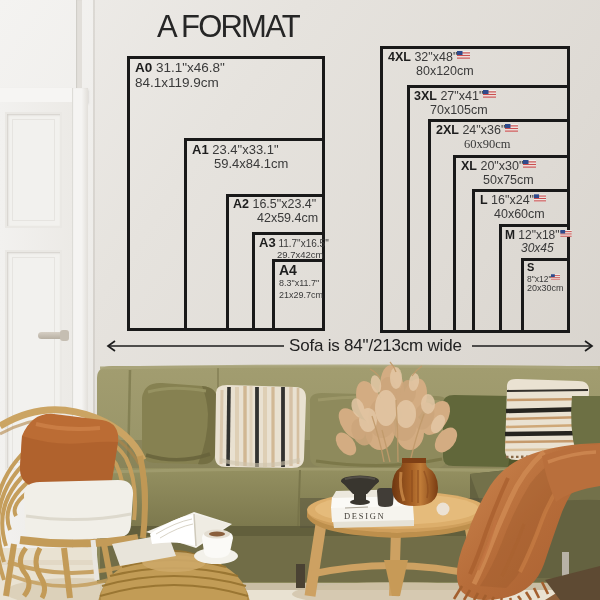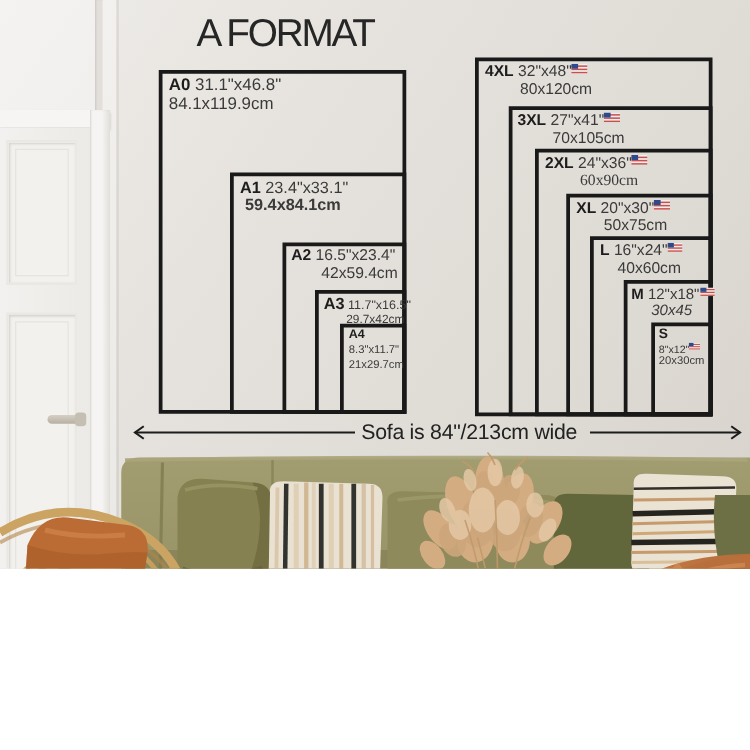--- a/index.html
+++ b/index.html
@@ -1,16 +1,16 @@
 <!DOCTYPE html>
 <html><head>
 <meta charset="utf-8">
 <style>
   html,body{margin:0;padding:0;}
-  #stage{position:relative;width:600px;height:455px;overflow:hidden;
+  #stage{position:relative;width:600px;height:600px;overflow:hidden;
     font-family:"Liberation Sans",sans-serif;background:#e6e3de;}
   .box{position:absolute;border:3.4px solid #191919;box-sizing:border-box;}
   .lbl{position:absolute;color:#3a3a3a;line-height:1.08;white-space:nowrap;}
   .lbl b{color:#1d1d1d;}
   .flag{display:inline-block;vertical-align:2px;}
 </style>
 </head>
 <body>
 <div id="stage">
 
@@ -57,36 +57,36 @@
 
 
 <div class="box" style="left:127px;top:56px;width:198px;height:275px;"></div>
 
 <div class="lbl" style="left:135px;top:61px;font-size:13.5px;">
   <b>A0</b> 31.1"x46.8"<br><span style="">84.1x119.9cm</span></div>
 
 <div class="box" style="left:184px;top:138px;width:141px;height:193px;"></div>
 
 <div class="lbl" style="left:192px;top:143px;font-size:13px;">
-  <b>A1</b> 23.4"x33.1"<br><span style="margin-left:4px;font-weight:bold;">59.4x84.1cm</span></div>
+  <b>A1</b> 23.4"x33.1"<br><span style="margin-left:22px;">59.4x84.1cm</span></div>
 
 <div class="box" style="left:226px;top:194px;width:99px;height:137px;"></div>
 
 <div class="lbl" style="left:233px;top:198px;font-size:12.5px;">
   <b>A2</b> 16.5"x23.4"<br><span style="margin-left:24px;">42x59.4cm</span></div>
 
 <div class="box" style="left:252px;top:232px;width:73px;height:99px;"></div>
 
 <div class="lbl" style="left:259px;top:236px;font-size:10px;">
   <b style="font-size:13px;">A3</b> 11.7"x16.5"<br><span style="margin-left:18px;font-size:9.5px;">29.7x42cm</span></div>
 
 <div class="box" style="left:272px;top:259px;width:53px;height:72px;"></div>
 
 <div class="lbl" style="left:279px;top:263px;font-size:9px;line-height:1.0;">
-  <b style="font-size:10px;">A4</b><br><span style="line-height:1.35;">8.3"x11.7"<br>21x29.7cm</span></div>
+  <b style="font-size:14px;">A4</b><br><span style="line-height:1.35;">8.3"x11.7"<br>21x29.7cm</span></div>
 
 <div class="box" style="left:380px;top:46px;width:190px;height:287px;"></div>
 
 <div class="lbl" style="left:388px;top:51px;font-size:12.5px;">
   <b>4XL</b> 32"x48"<svg class="flag" width="13" height="8" viewBox="0 0 13 8">
         <rect width="13" height="8" fill="#f0eeea"></rect>
         <rect width="13" height="1.2" y="1.3" fill="#c94f4f"></rect>
         <rect width="13" height="1.2" y="3.9" fill="#c94f4f"></rect>
         <rect width="13" height="1.2" y="6.5" fill="#c94f4f"></rect>
         <rect width="5.5" height="4" fill="#2e4a8c"></rect>
@@ -94,21 +94,21 @@
 
 <div class="box" style="left:407px;top:85px;width:163px;height:248px;"></div>
 
 <div class="lbl" style="left:414px;top:90px;font-size:12.5px;">
   <b>3XL</b> 27"x41"<svg class="flag" width="13" height="8" viewBox="0 0 13 8">
         <rect width="13" height="8" fill="#f0eeea"></rect>
         <rect width="13" height="1.2" y="1.3" fill="#c94f4f"></rect>
         <rect width="13" height="1.2" y="3.9" fill="#c94f4f"></rect>
         <rect width="13" height="1.2" y="6.5" fill="#c94f4f"></rect>
         <rect width="5.5" height="4" fill="#2e4a8c"></rect>
-      </svg><br><span style="margin-left:28px;">70x105cm</span></div>
+      </svg><br><span style="margin-left:16px;">70x105cm</span></div>
 
 <div class="box" style="left:428px;top:119px;width:142px;height:214px;"></div>
 
 <div class="lbl" style="left:436px;top:124px;font-size:12.5px;">
   <b>2XL</b> 24"x36"<svg class="flag" width="13" height="8" viewBox="0 0 13 8">
         <rect width="13" height="8" fill="#f0eeea"></rect>
         <rect width="13" height="1.2" y="1.3" fill="#c94f4f"></rect>
         <rect width="13" height="1.2" y="3.9" fill="#c94f4f"></rect>
         <rect width="13" height="1.2" y="6.5" fill="#c94f4f"></rect>
         <rect width="5.5" height="4" fill="#2e4a8c"></rect>

